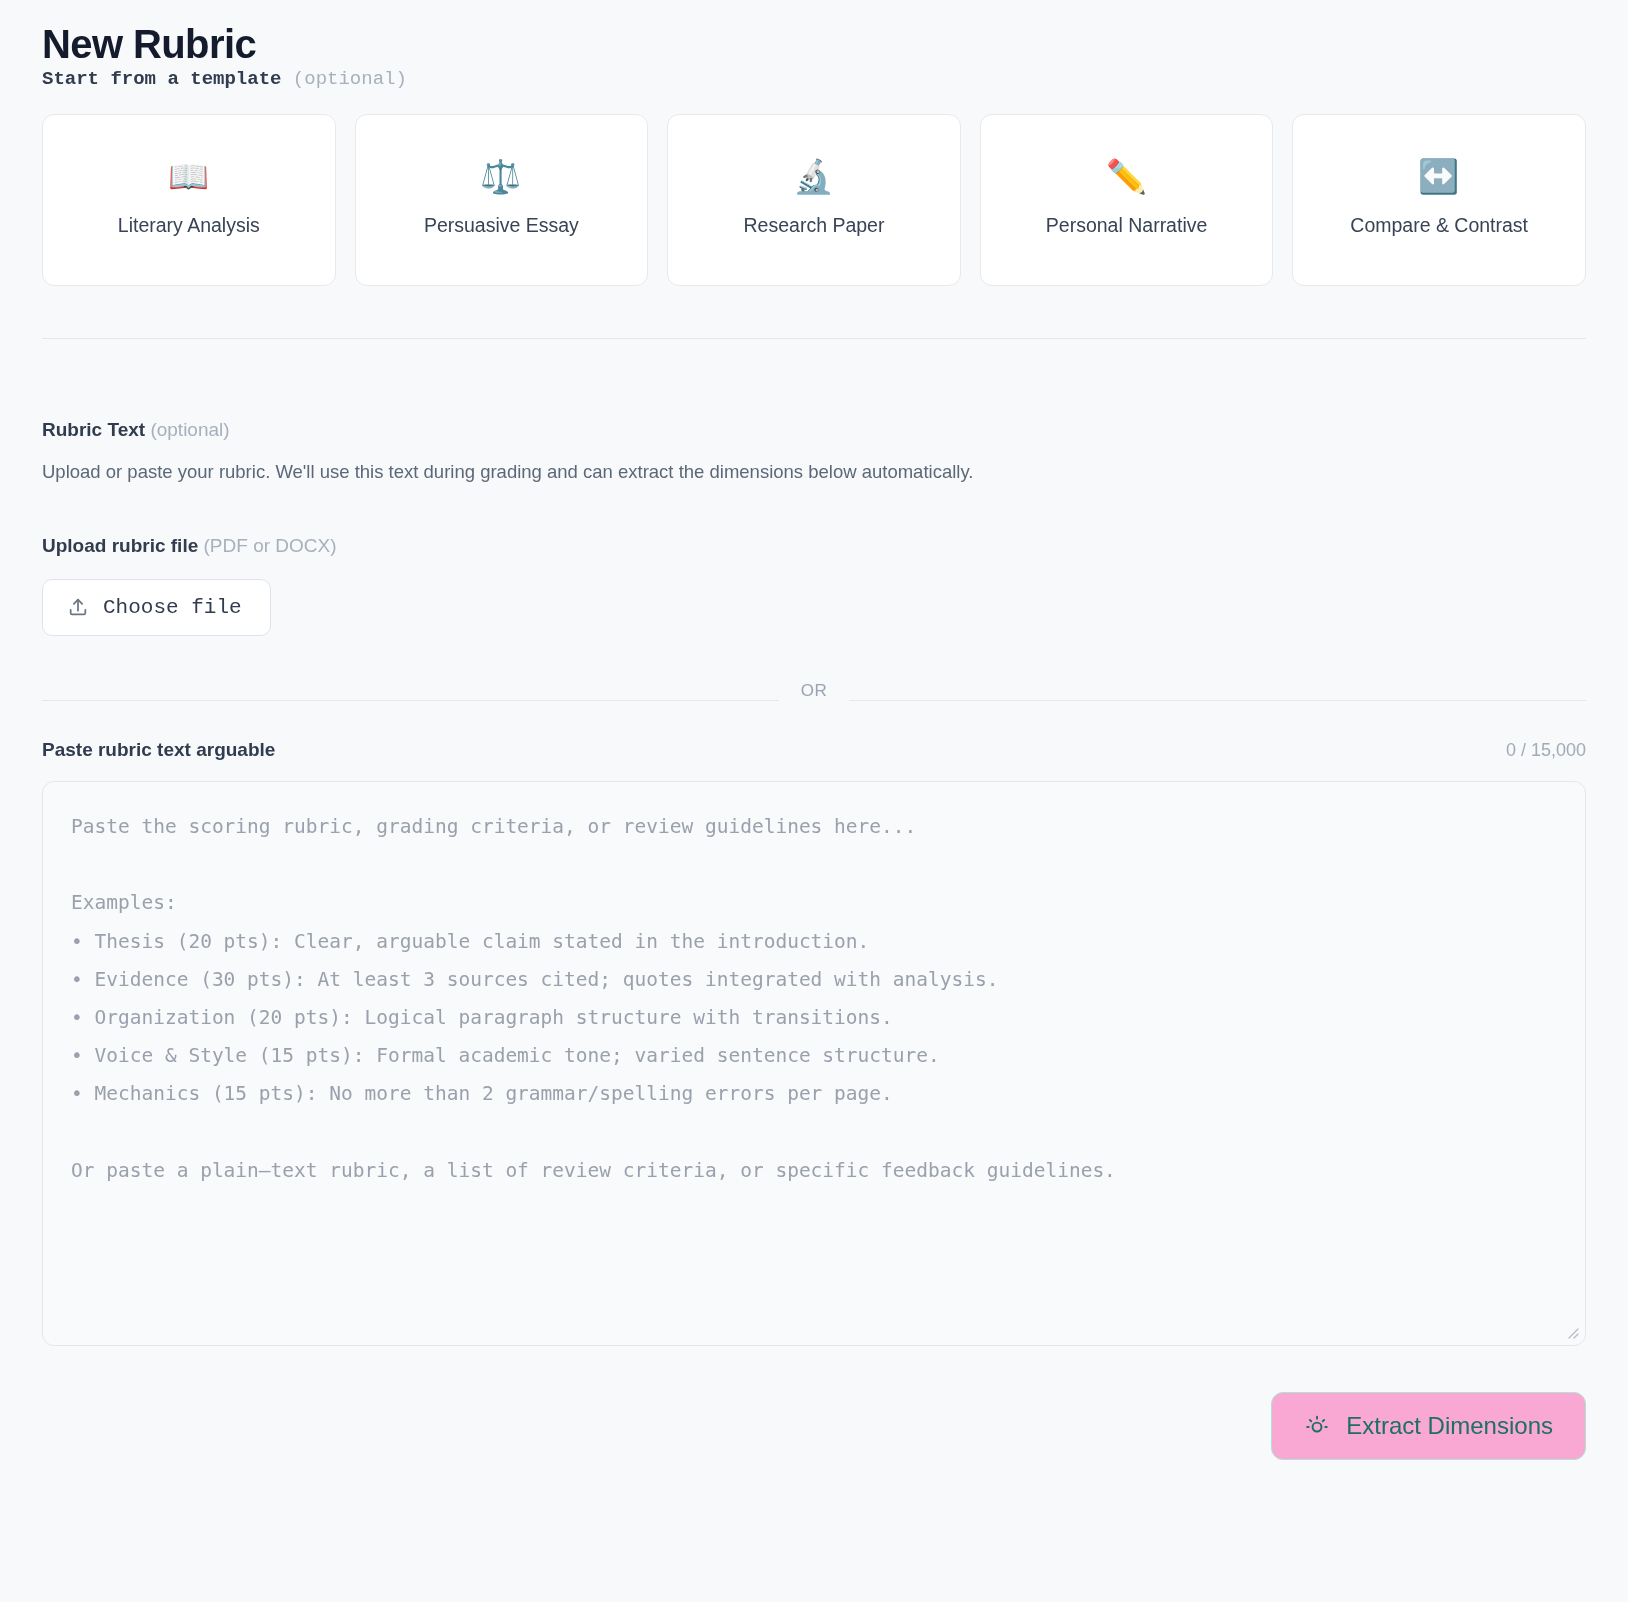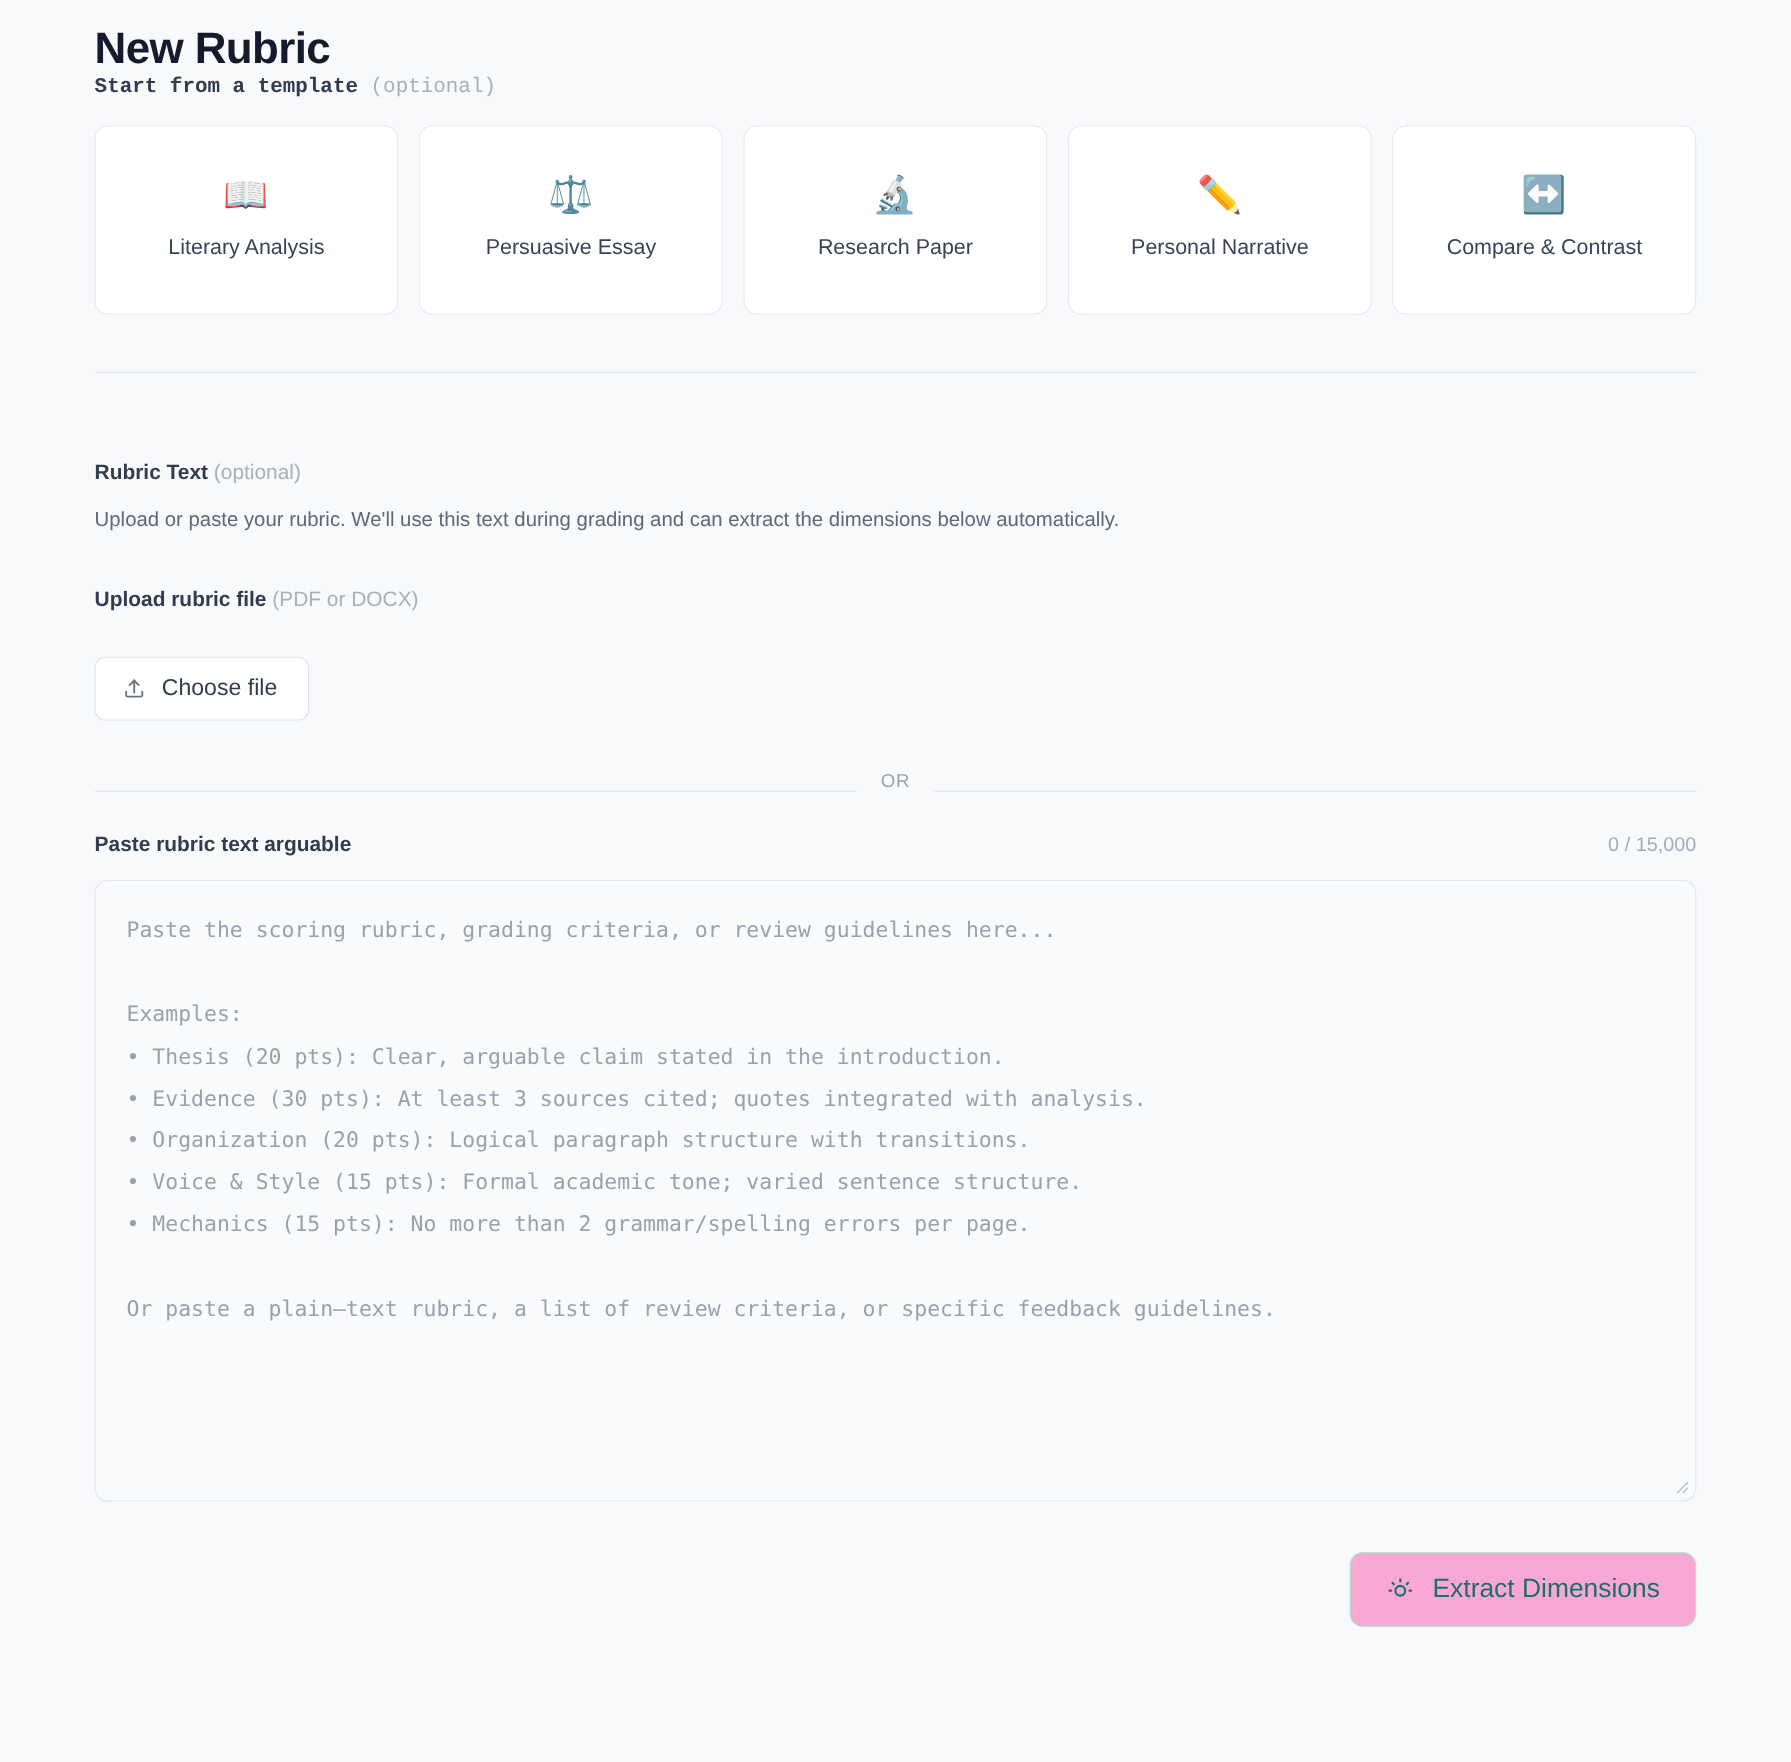--- a/index.html
+++ b/index.html
@@ -13,21 +13,21 @@
     height: 1602px;
     background: #f7f9fb;
     font-family: "Liberation Sans", sans-serif;
     color: #1f2937;
     overflow: hidden;
   }
   .page {
     position: relative;
     width: 1628px;
     height: 1602px;
-    padding: 0 86px;
+    padding: 0 42px;
   }
 
   
   .page-title {
     font-size: 40px;
     font-weight: bold;
     letter-spacing: -0.6px;
     color: #141b2d;
     margin: 0;
     padding-top: 20px;
@@ -99,32 +99,32 @@
     color: #5c6878;
     margin: 18px 0 0 0;
     line-height: 1.4;
   }
 
   .upload-label {
     margin-top: 50px;
   }
 
   .choose-file-btn {
-    margin-top: 40px;
+    margin-top: 22px;
     display: inline-flex;
     align-items: center;
     gap: 14px;
     background: #ffffff;
     border: 1px solid #dfe4ea;
     border-radius: 10px;
     padding: 16px 28px 16px 24px;
     font-size: 21px;
     color: #313c4e;
     cursor: pointer;
-    font-family: Liberation Sans, sans-serif;
+    font-family: Liberation Mono, monospace;
   }
   .upload-icon {
     display: inline-flex;
     width: 22px;
     height: 22px;
     color: #6b7684;
   }
 
   
   .or-divider {

